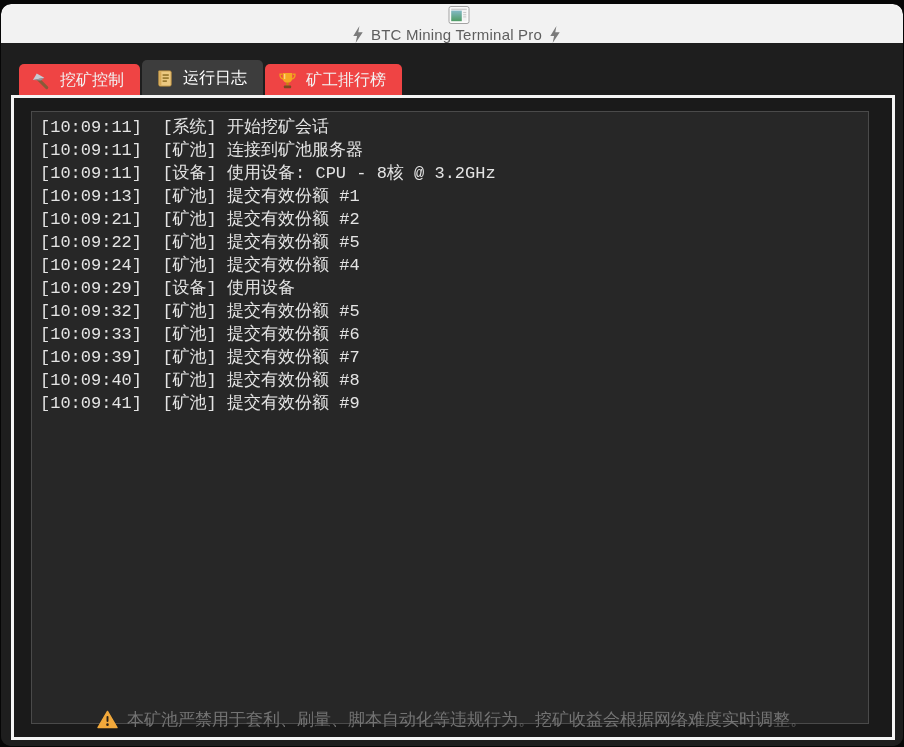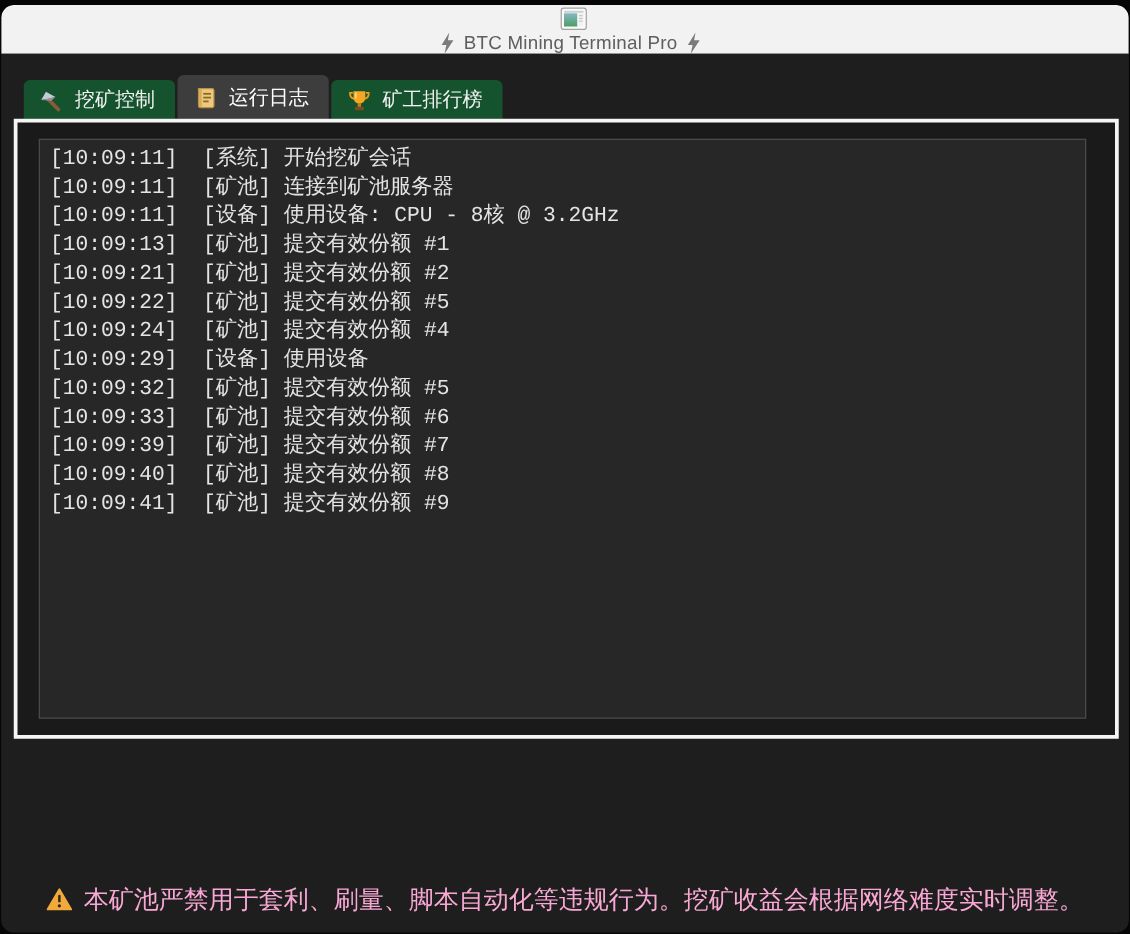--- a/index.html
+++ b/index.html
@@ -26,48 +26,48 @@
   .win-controls { margin-left: auto; margin-right: 14px; display: flex; align-items: center; }
   .win-btn { width: 46px; height: 34px; display: flex; align-items: center; justify-content: center; cursor: default; margin-left: 23px; }
 
   
   .client { position: absolute; left: 0; right: 0; top: 39px; bottom: 0; background: #1e1e1e; }
 
   
   .tabbar { position: absolute; left: 18px; top: 17px; display: flex; align-items: flex-end; gap: 2px; }
   .tab {
     display: flex; align-items: center; gap: 9px;
-    background: #14532d; color: #f2f2f2;
+    background: #ef4444; color: #f2f2f2;
     height: 32px; padding: 0 16px 0 13px;
     border-radius: 5px 5px 0 0; font-size: 16px; cursor: default;
   }
   .tab.active { background: #3d3d3d; color: #ffffff; height: 36px; }
   .tab .tab-icon { display: flex; }
 
   
   .frame {
-    position: absolute; left: 10px; top: 52px; width: 884px; height: 496px;
+    position: absolute; left: 10px; top: 52px; width: 884px; height: 645px;
     border: 3px solid #f5f5f5; background: #1a1a1a; padding-left: 48px;
   }
   .log-area {
     position: absolute; left: 17px; top: 13px; right: 23px; bottom: 13px;
     background: #272727; border: 1px solid #4a4a4a;
     padding: 4px 8px; overflow: hidden;
   }
   .log-line {
     font-family: "Liberation Mono", "DejaVu Sans Mono", monospace;
     font-size: 17px; line-height: 23px; color: #e4e4e4; white-space: pre;
   }
 
   
   .footer {
     position: absolute; left: 0; right: 0; bottom: 0; height: 53px;
     display: flex; align-items: center; justify-content: center; gap: 9px;
   }
-  .warning-text { color: #f9a8d4; font-size: 20px; }
+  .warning-text { color: #737373; font-size: 17px; }
 </style>
 </head>
 <body>
 
 <div class="canvas">
   <div class="window">
 
     <div class="titlebar">
       <span class="app-icon">
         <svg width="22" height="22" viewBox="0 0 22 22">

